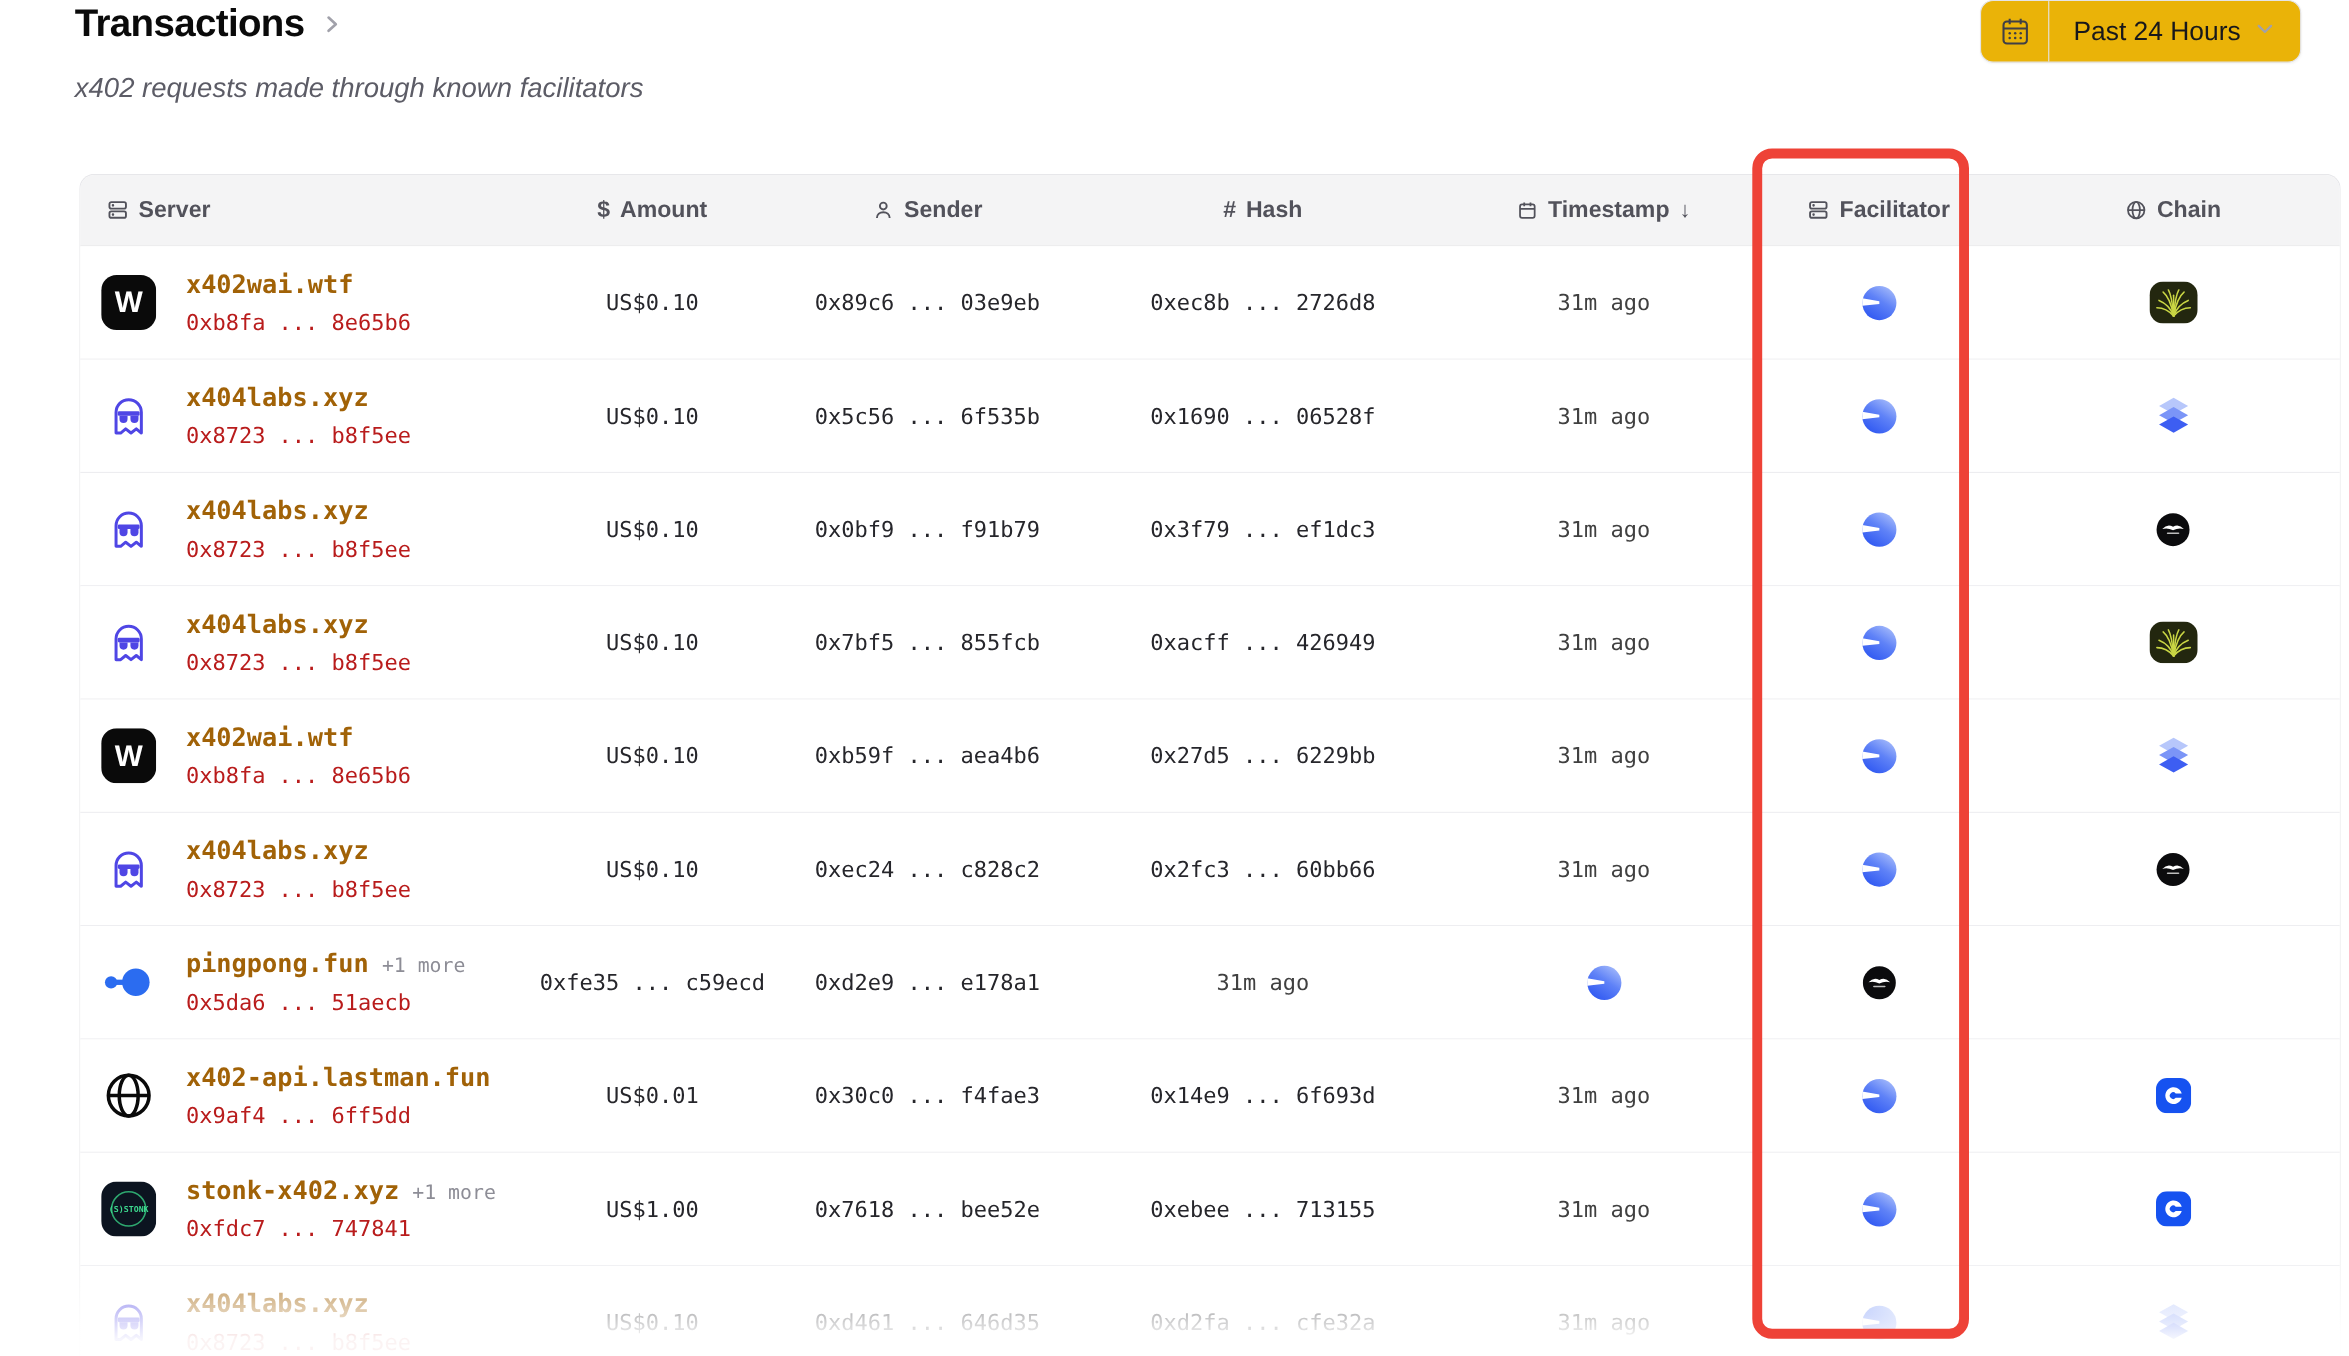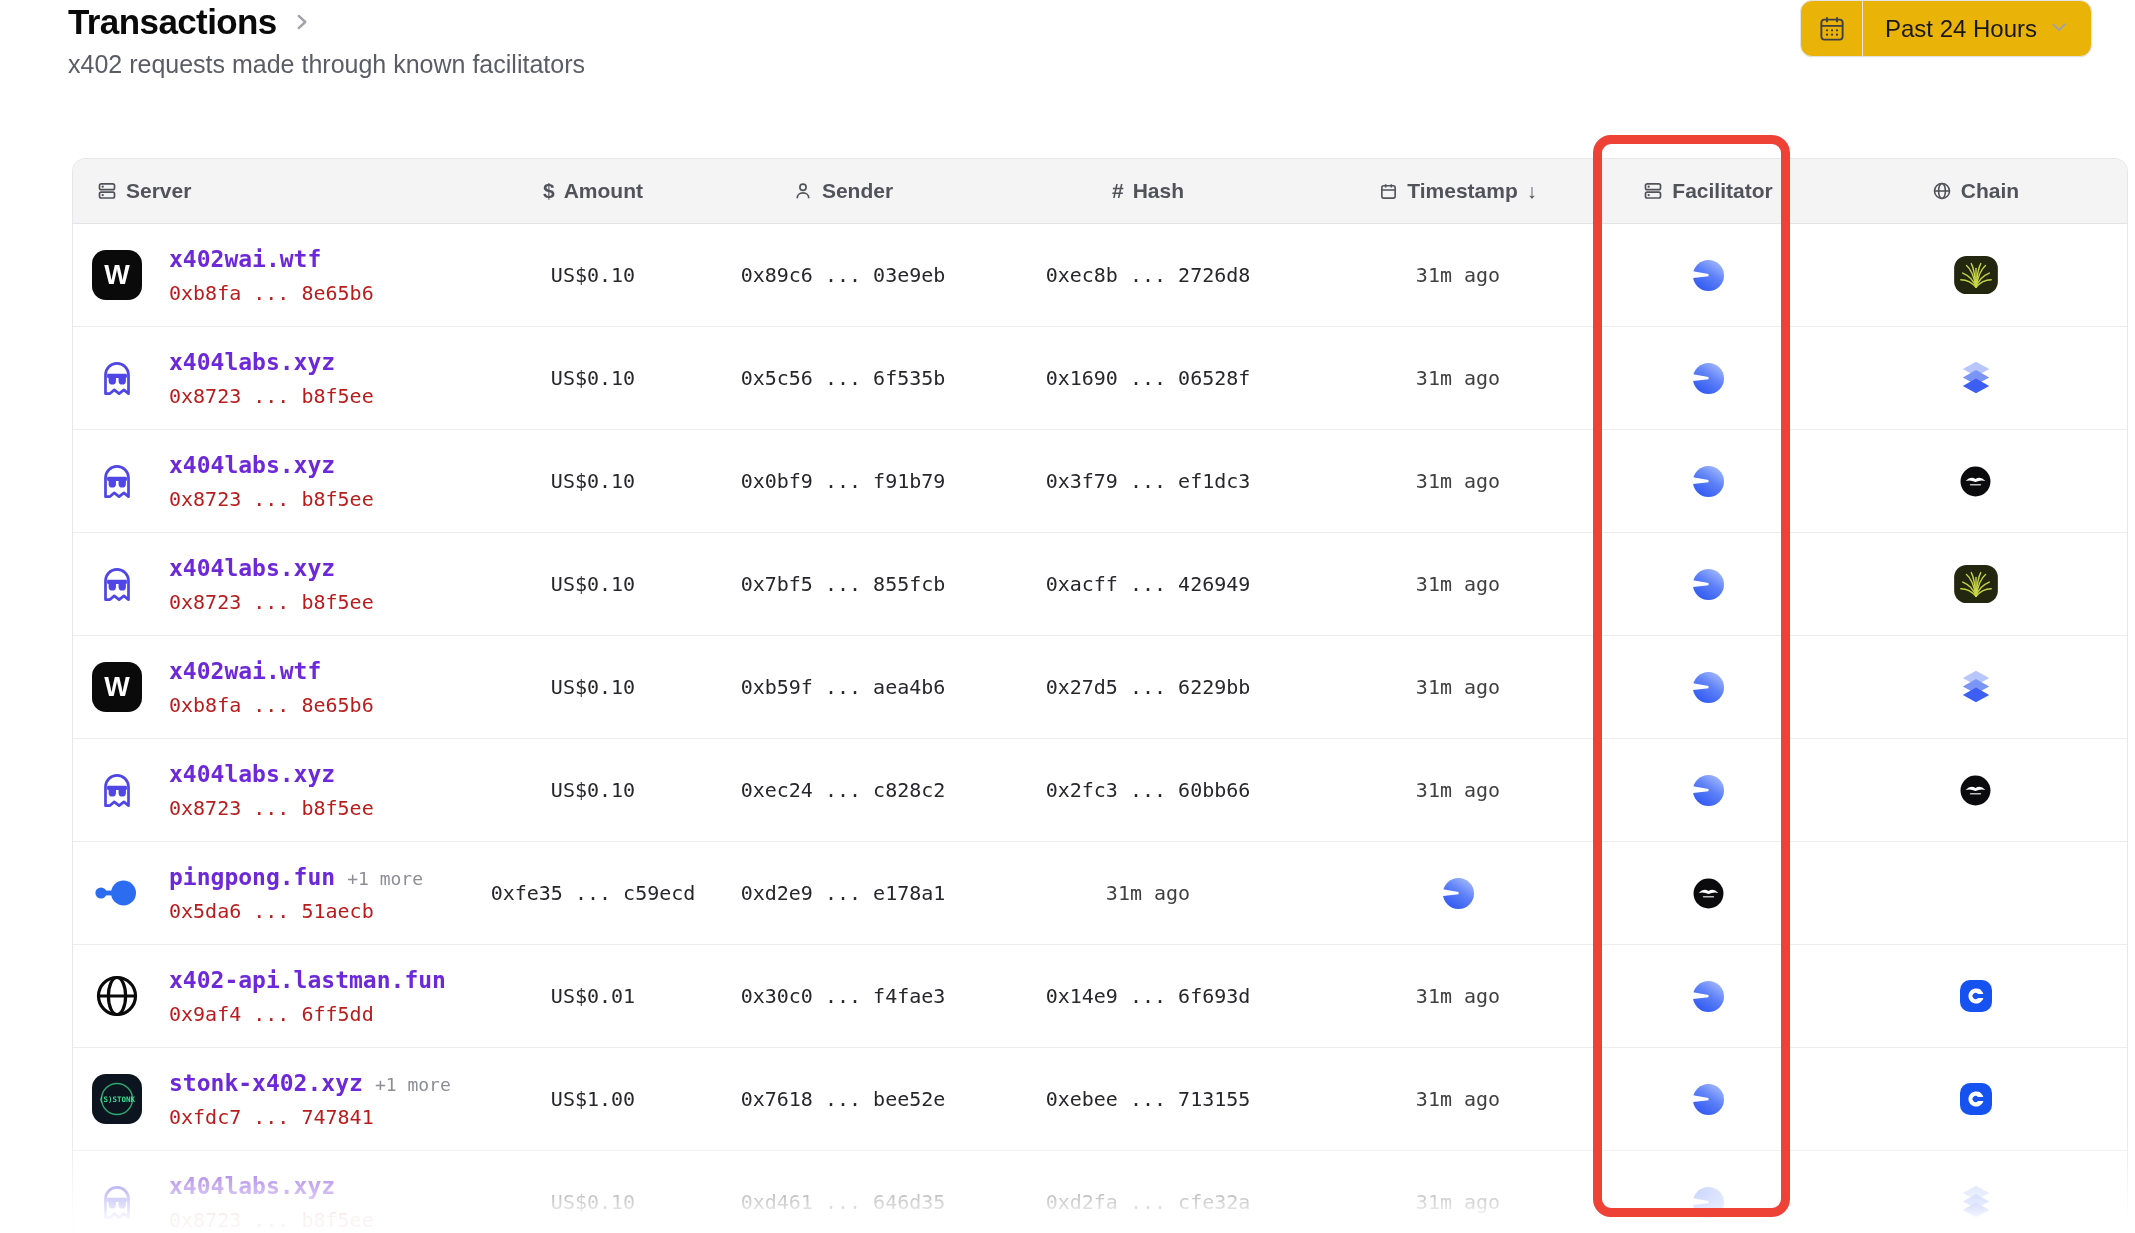--- a/index.html
+++ b/index.html
@@ -5,21 +5,21 @@
   * { margin:0; padding:0; box-sizing:border-box; }
   html,body { width:2135px; height:1233px; background:#ffffff; overflow:hidden;
               font-family:"Liberation Sans", sans-serif; }
   .mono { font-family:"DejaVu Sans Mono", monospace; }
 
   
   .page-head { position:absolute; left:68px; top:2px; }
   .title-row { display:flex; align-items:center; gap:14px; cursor:pointer; }
   .page-title { font-size:35px; font-weight:700; color:#0a0a0a; letter-spacing:-0.6px; }
   .title-chevron svg { display:block; }
-  .page-subtitle { margin-top:8px; font-size:25px; color:#5c5c66; }
+  .page-subtitle { margin-top:24px; font-size:25px; color:#5c5c66;font-style:italic; }
 
   
   .time-filter { position:absolute; left:1800px; top:0px; width:292px; height:57px;
                  background:#eab308; border:1px solid #e4e4e7; border-radius:12px;
                  display:flex; align-items:stretch; box-shadow:0 1px 2px rgba(0,0,0,0.04);
                  cursor:pointer; }
   .tf-cal { width:62px; display:flex; align-items:center; justify-content:center;
             border-right:1px solid #e4e4e7; }
   .tf-label-wrap { flex:1; display:flex; align-items:center; justify-content:center; gap:12px; }
   .tf-label { font-size:24px; color:#18181b; }
@@ -38,21 +38,21 @@
   .th .hicon-char { font-size:21px; font-weight:600; }
   .sort-arrow { font-size:20px; color:#52525b; }
 
   .trow { height:103px; border-bottom:1px solid #ededf0; background:#fff; cursor:pointer; }
   .cell { display:flex; align-items:center; justify-content:center;
           font-size:20px; color:#26262b; }
   .cell.server { justify-content:flex-start; padding-left:18px; gap:26px; }
   .srv-icon { width:52px; display:flex; align-items:center; justify-content:center; flex:0 0 52px; }
   .srv-text { display:flex; flex-direction:column; gap:9px; }
   .srv-name-line { display:flex; align-items:baseline; gap:12px; }
-  .srv-name { font-size:23px; font-weight:700; color:#6d28d9; }
+  .srv-name { font-size:23px; font-weight:700; color:#a16207; }
   .srv-extra { font-size:18px; color:#8d8d96; }
   .srv-addr { font-size:20px; color:#b91c1c; }
   .cell.timestamp { color:#404040; }
 
   
   .bottom-fade { position:absolute; left:0; bottom:0; width:2135px; height:105px; z-index:5;
                  background:linear-gradient(to bottom, rgba(255,255,255,0) 0%, rgba(255,255,255,0.95) 85%);
                  pointer-events:none; }
   .col-highlight { position:absolute; left:1593px; top:135px; width:197px; height:1082px;
                    border:9px solid #ee4237; border-radius:18px; z-index:10; pointer-events:none; }

